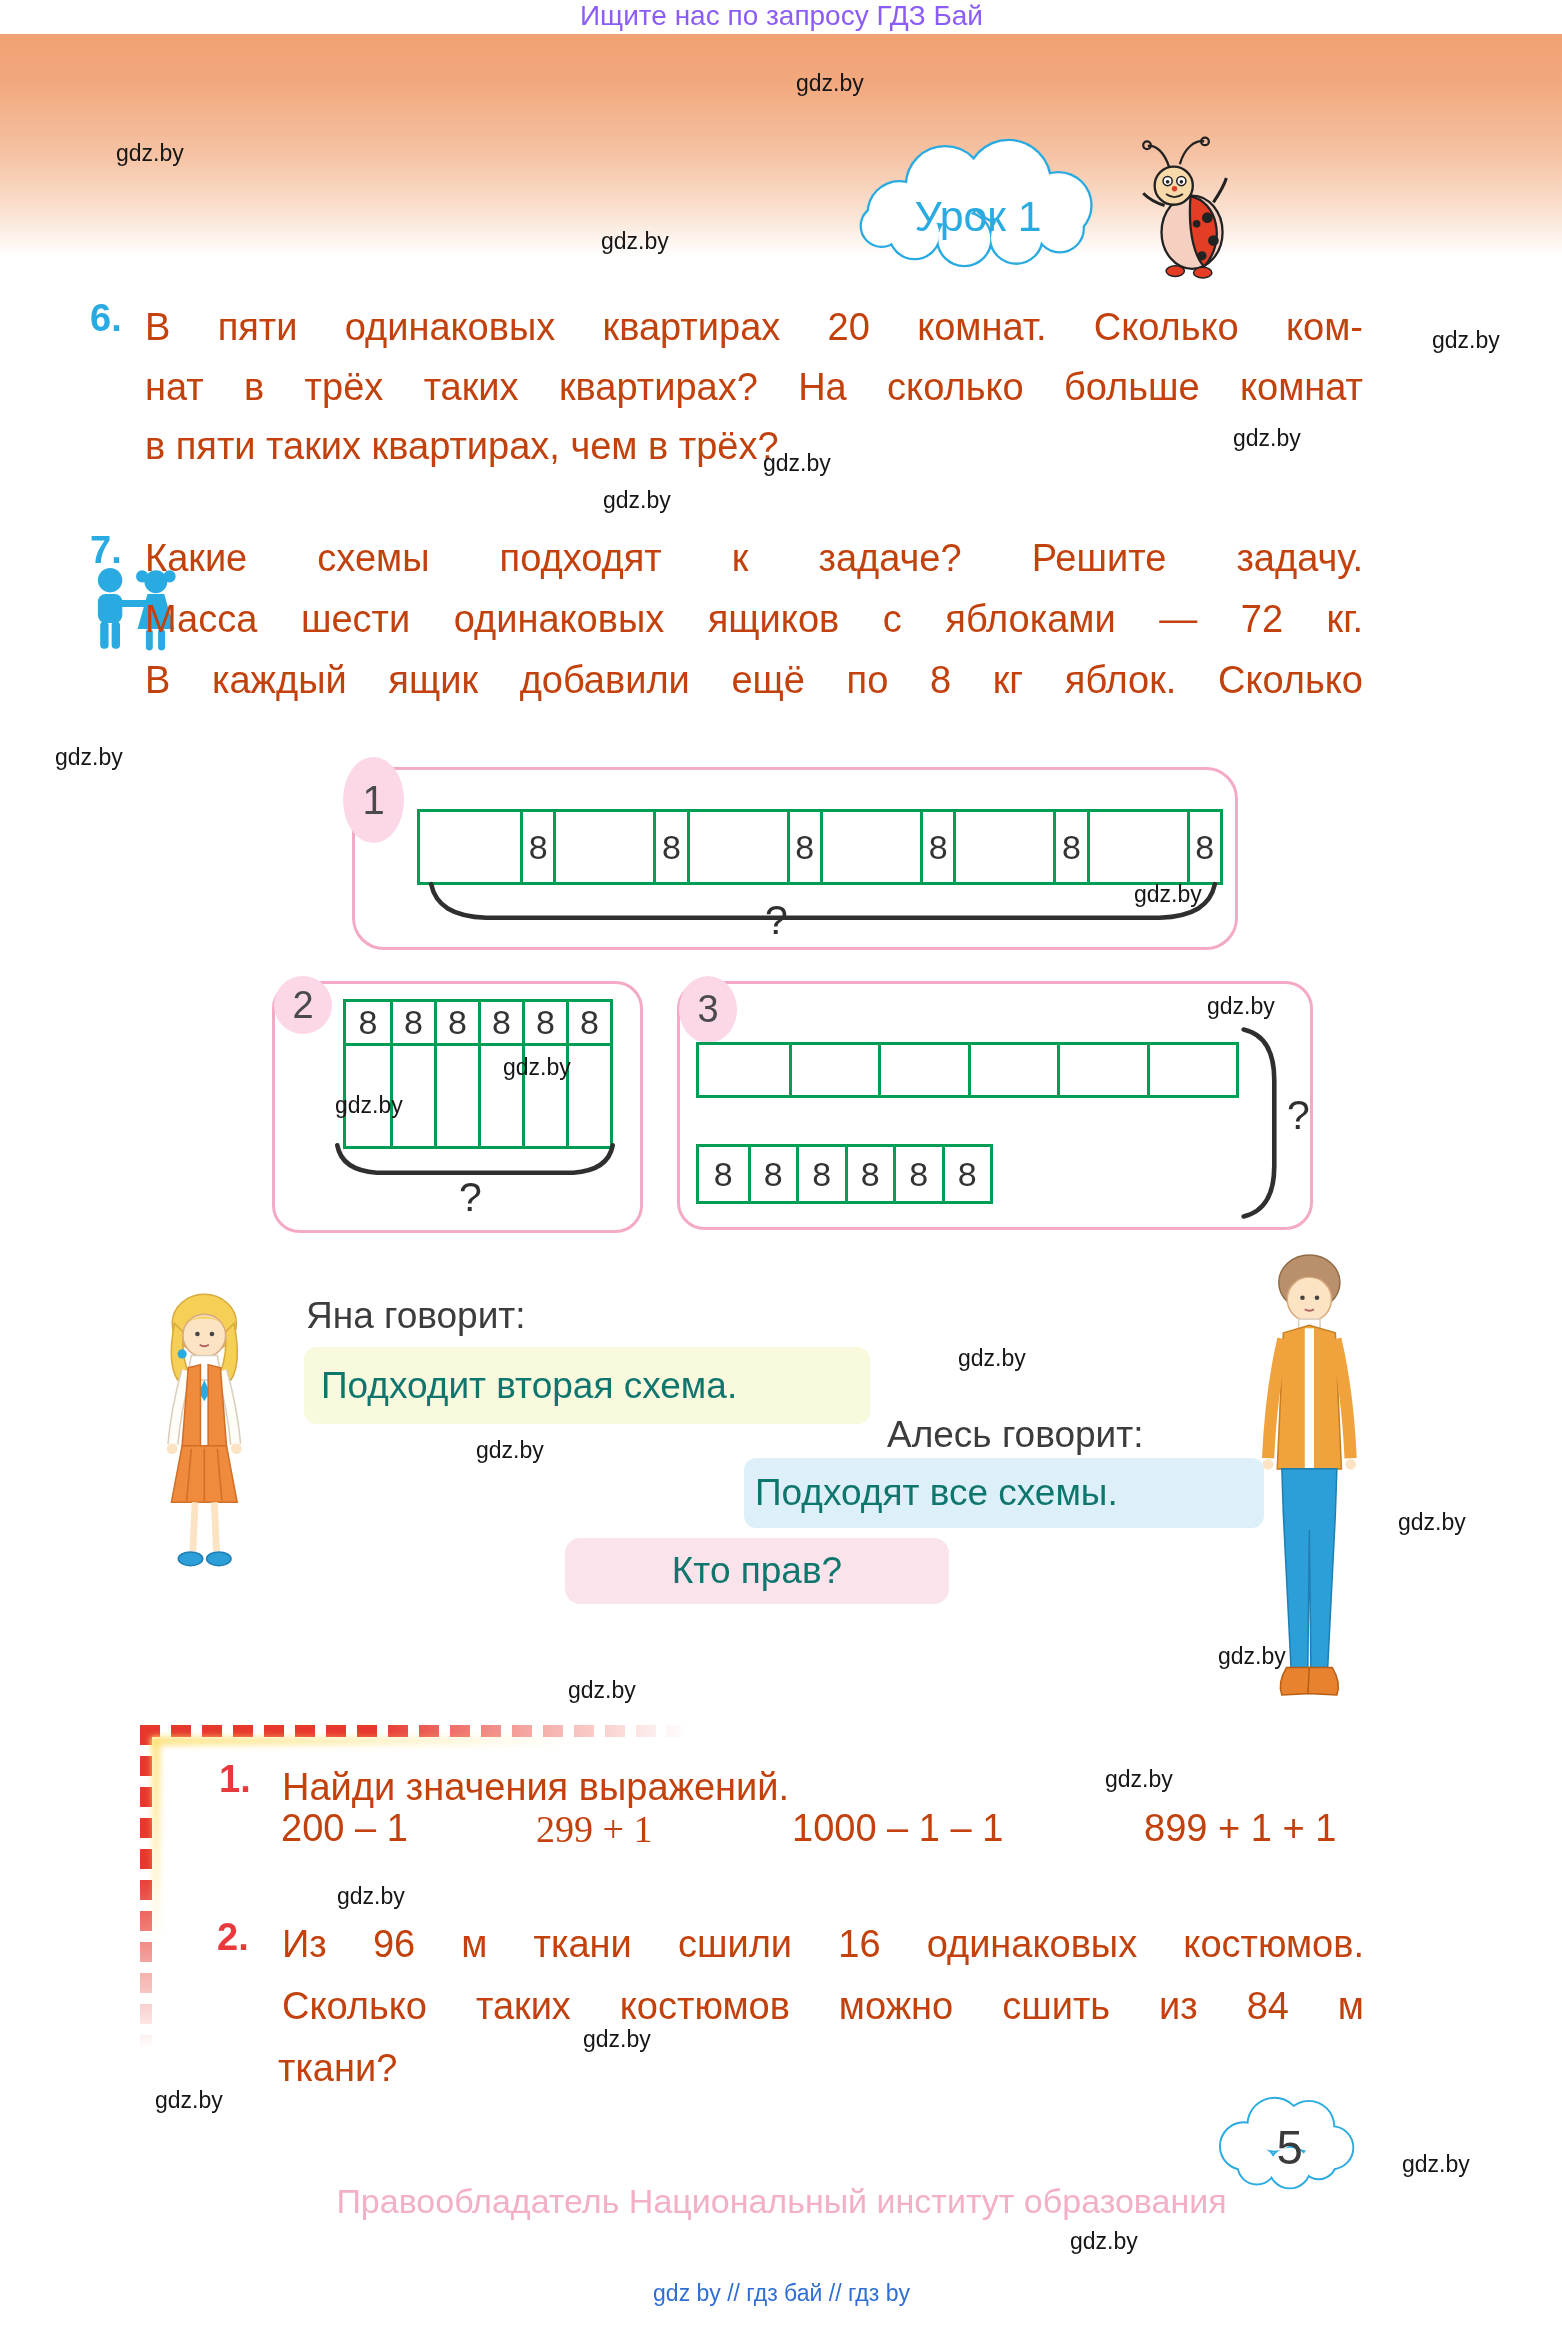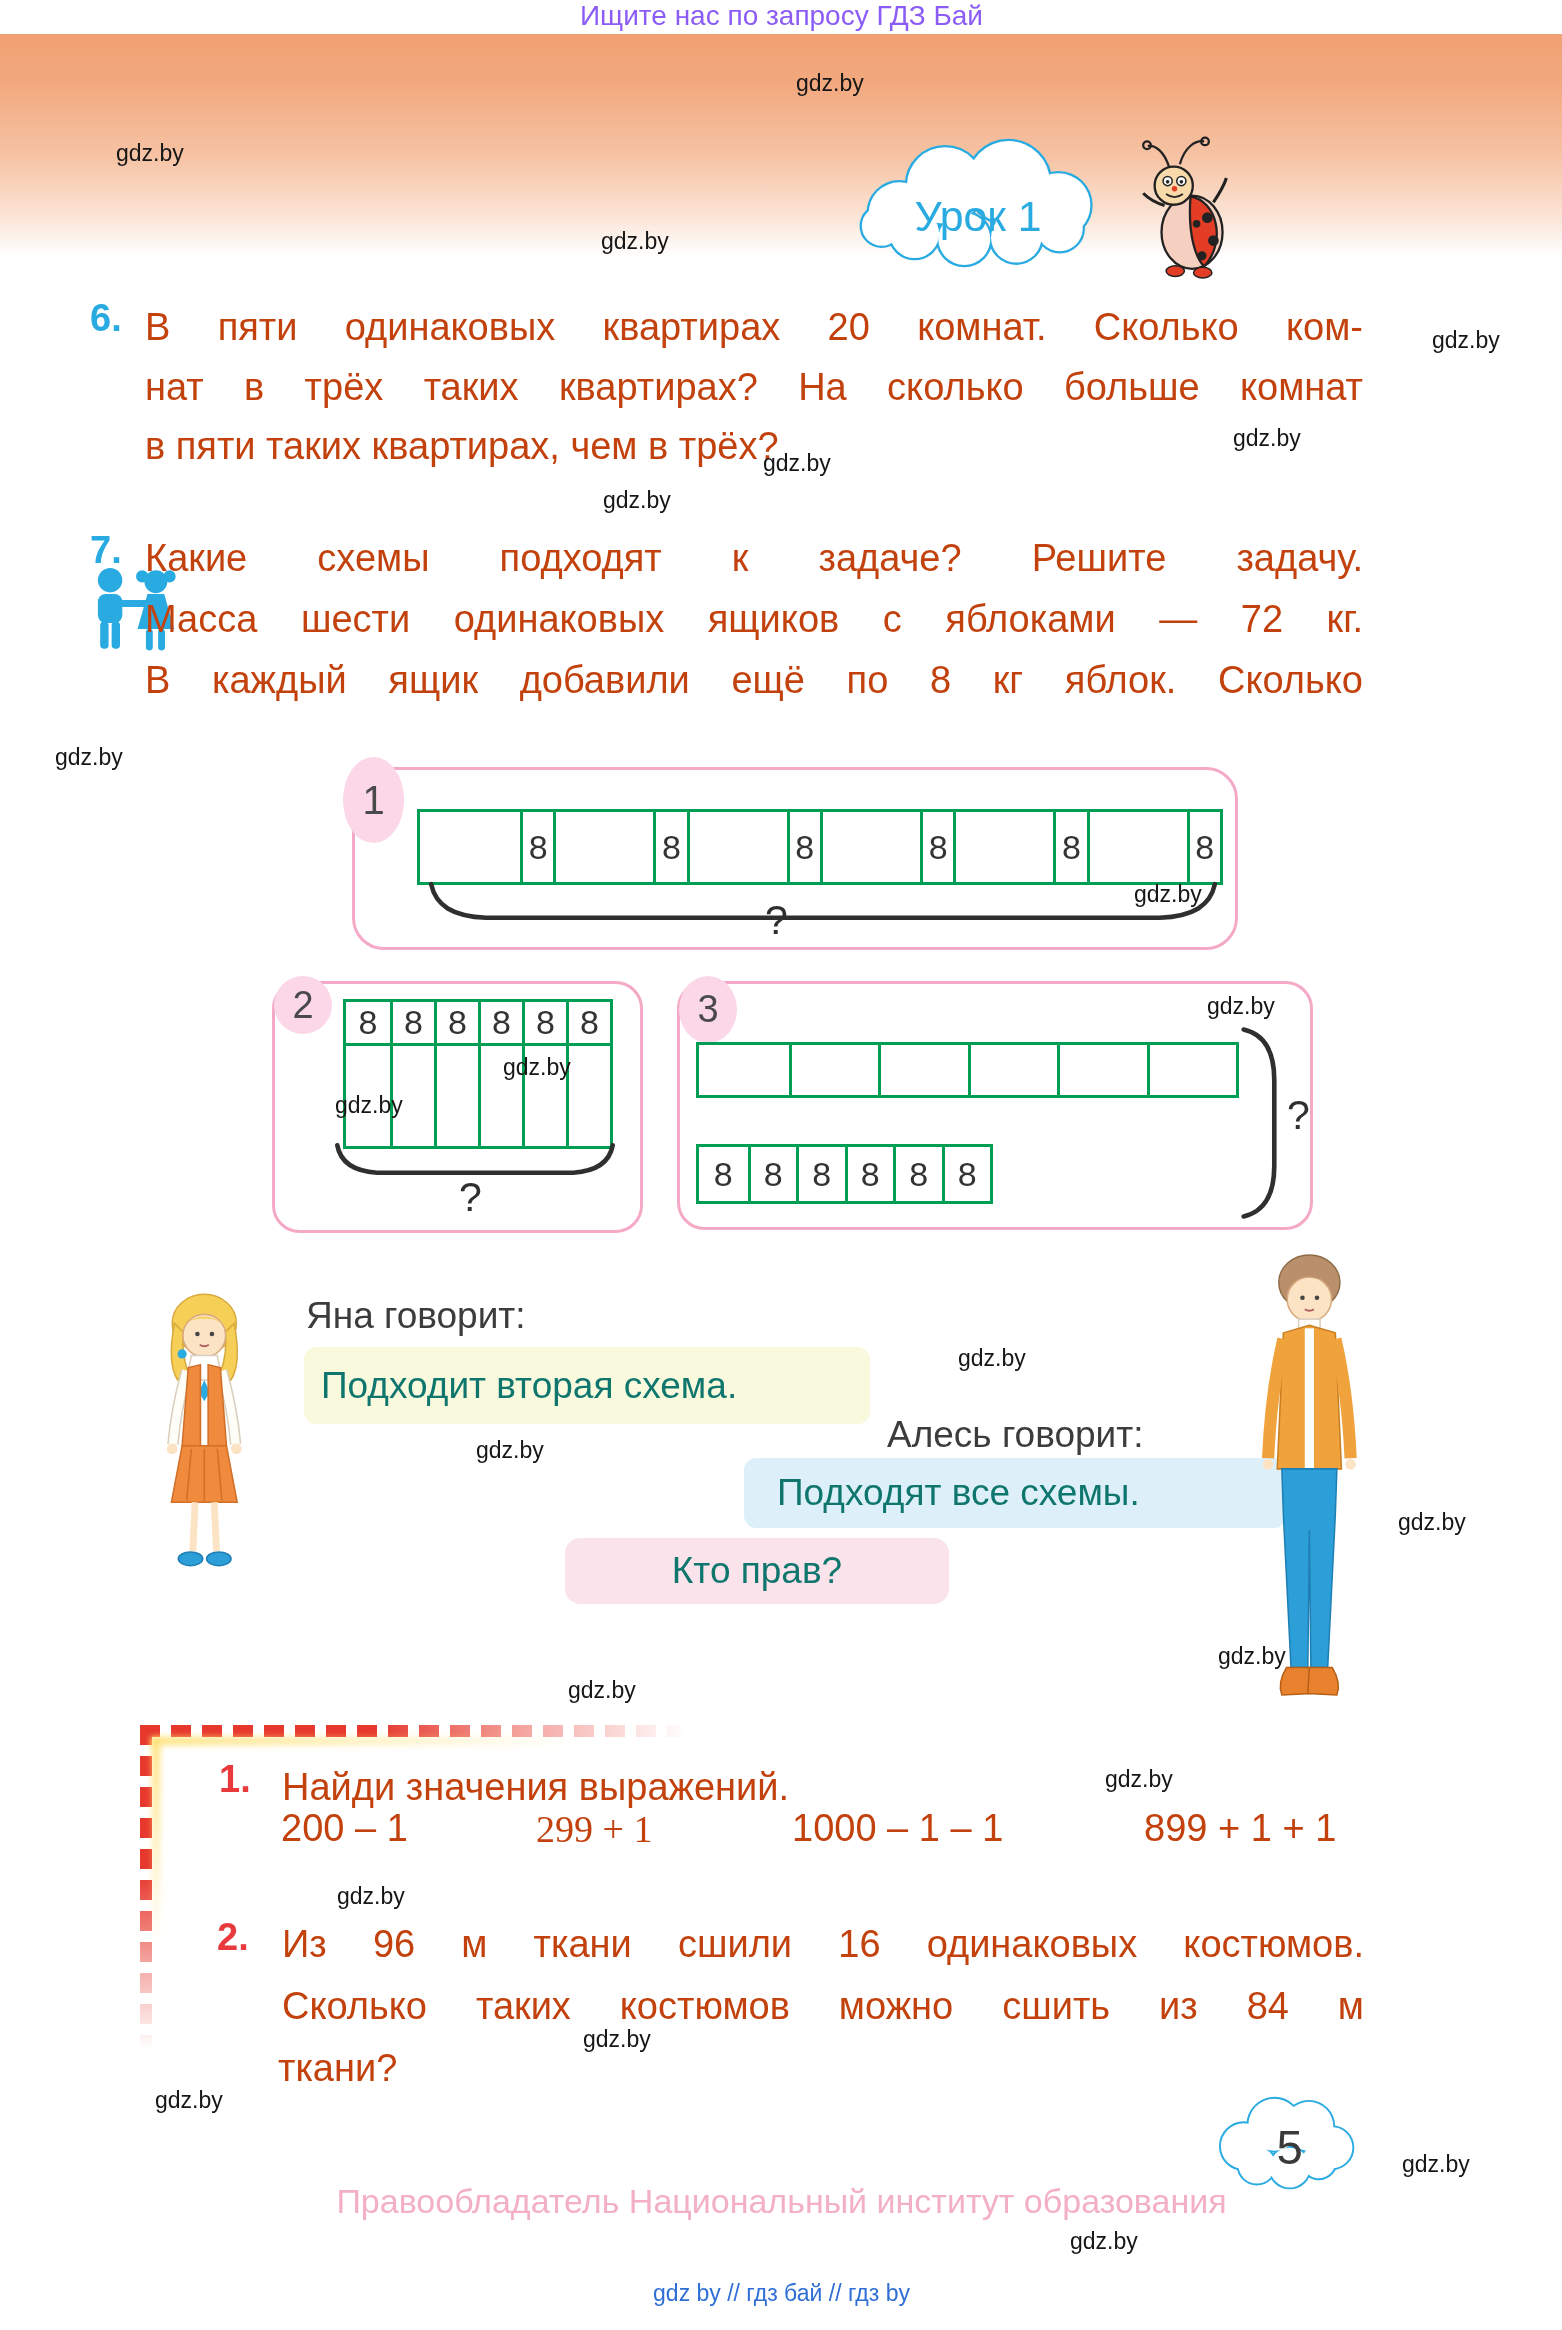--- a/index.html
+++ b/index.html
@@ -214,21 +214,21 @@
     <path d="M80,222 L74,290 M97,222 L97,290 M114,222 L120,290" stroke="#d06f28" stroke-width="2" fill="none"></path>
     <line x1="85" y1="292" x2="82" y2="356" stroke="#fbe3c4" stroke-width="9"></line>
     <line x1="110" y1="292" x2="113" y2="356" stroke="#fbe3c4" stroke-width="9"></line>
     <ellipse cx="79" cy="366" rx="16" ry="9" fill="#2d9fd8" stroke="#1f7fb5" stroke-width="2"></ellipse>
     <ellipse cx="116" cy="366" rx="16" ry="9" fill="#2d9fd8" stroke="#1f7fb5" stroke-width="2"></ellipse>
   </svg>
 
   <div class="say" style="left:293px;top:1295px;margin-left:13px;">Яна говорит:</div>
   <div class="bubble" style="left:278px;top:1347px;width:549px;height:77px;background:#f9f9de;padding-left:17px;">Подходит вторая схема.</div>
   <div class="say" style="left:887px;top:1414px;">Алесь говорит:</div>
-  <div class="bubble" style="left:718px;top:1458px;width:509px;height:70px;background:#ddf0fa;padding-left:33px;">Подходят все схемы.</div>
+  <div class="bubble" style="left:718px;top:1458px;width:509px;height:70px;background:#ddf0fa;padding-left:11px;">Подходят все схемы.</div>
   <div class="bubble" style="left:539px;top:1538px;width:384px;height:66px;background:#fbe3ec;justify-content:center;border-radius:15.3px;">Кто прав?</div>
 
   <svg class="abs" style="left:1236px;top:1238px;" width="149" height="474" viewBox="0 0 195 620">
     <ellipse cx="96" cy="58" rx="40" ry="36" fill="#b9906b" stroke="#8f6c48" stroke-width="2"></ellipse>
     <circle cx="96" cy="80" r="29" fill="#fbe3c4" stroke="#d8a97e" stroke-width="2"></circle>
     <path d="M62,62 Q96,38 130,64 Q116,48 96,50 Q76,48 62,62 Z" fill="#b9906b"></path>
     <circle cx="87" cy="78" r="3" fill="#444"></circle>
       <circle cx="106" cy="78" r="3" fill="#444"></circle>
     <path d="M90,93 Q96,97 102,93" stroke="#b06060" stroke-width="2.5" fill="none"></path>
     <rect x="82" y="106" width="28" height="20" fill="#ffffff" stroke="#d9cdbb" stroke-width="2"></rect>

